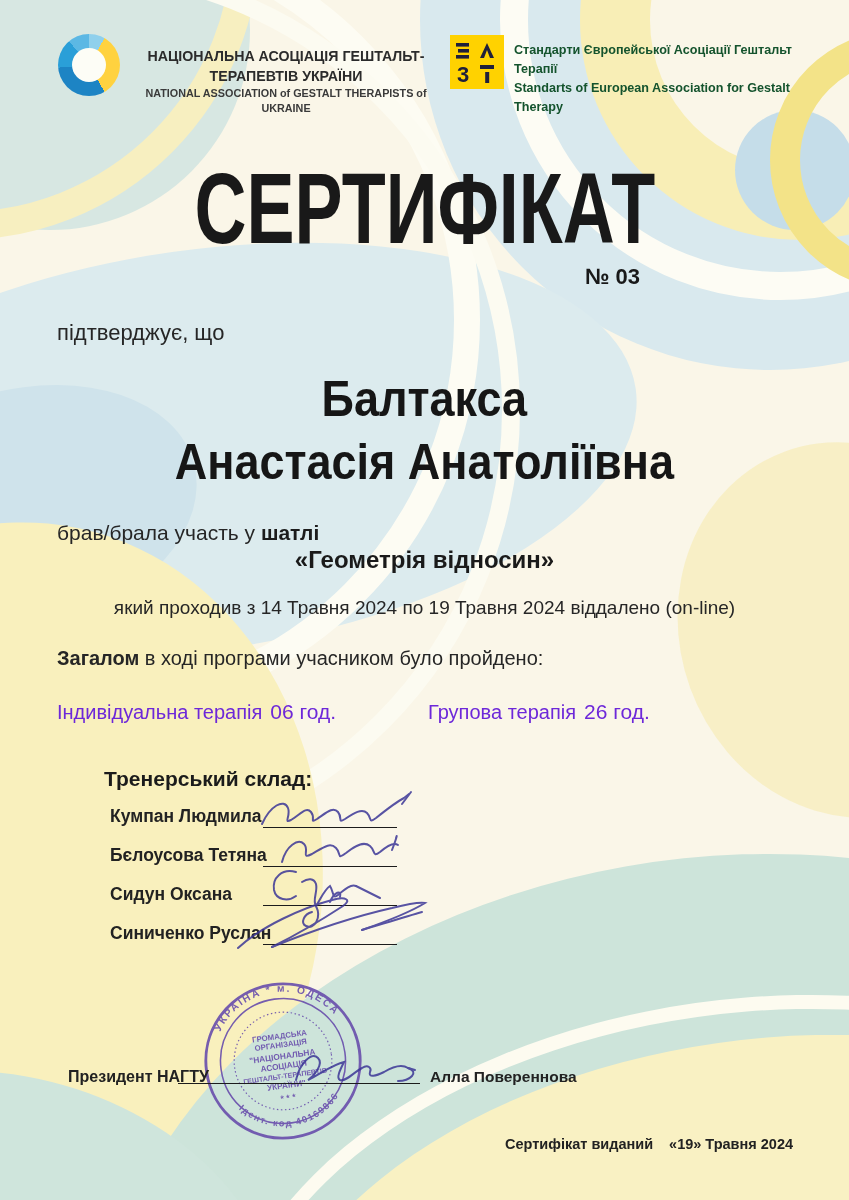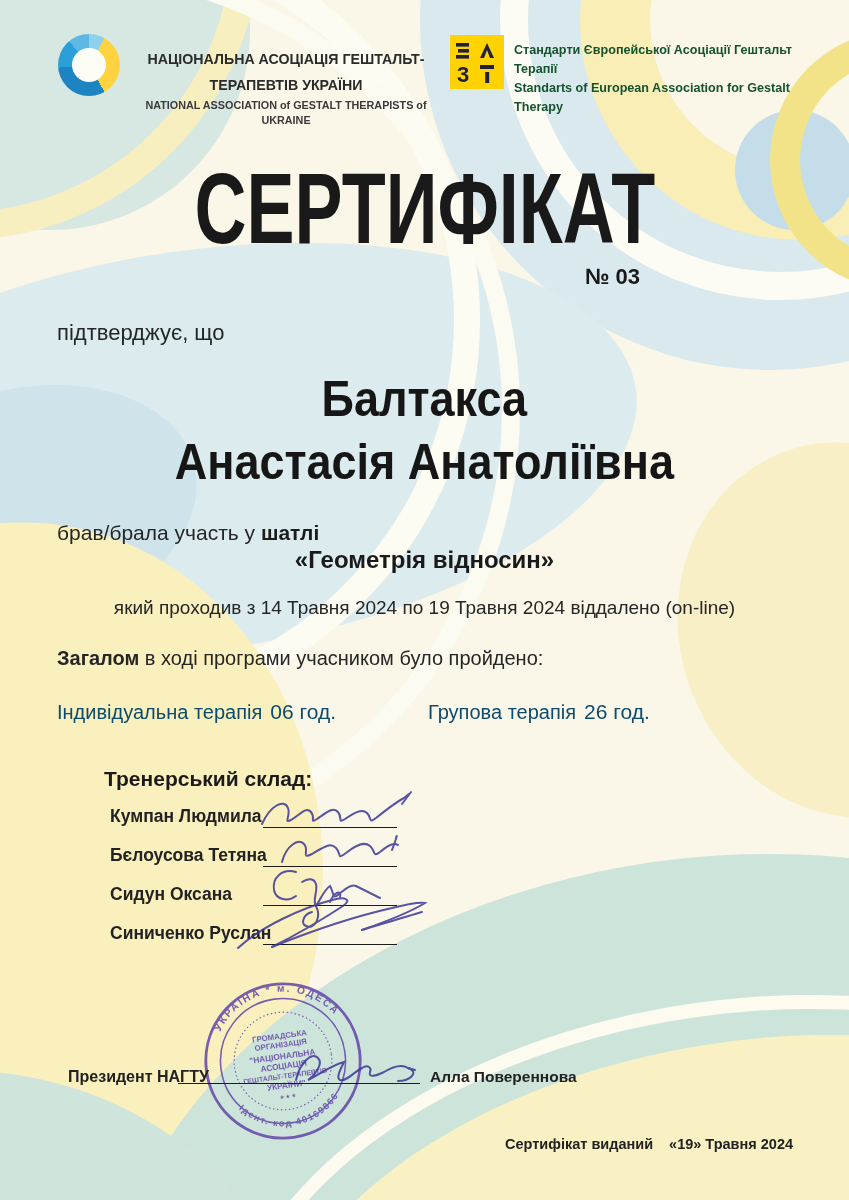--- a/index.html
+++ b/index.html
@@ -31,41 +31,41 @@
   .bottom-inner-yellow{left:260px;top:1040px;width:1000px;height:600px;background:#f9f1c3;transform:rotate(-8deg);}
   .bl-teal2{left:-240px;top:1080px;width:520px;height:360px;background:#cfe5dc;transform:rotate(18deg);}
   
   .content{position:absolute;inset:0;z-index:5;}
   .abs{position:absolute;}
   
   .nagt-logo{left:58px;top:34px;width:62px;height:62px;border-radius:50%;
     background:conic-gradient(#8fd0ec 0deg 30deg,#ffd23f 30deg 150deg,#1d84c4 150deg 265deg,#2a9fd8 265deg 320deg,#5cb8e4 320deg 360deg);}
   .nagt-logo::after{content:"";position:absolute;inset:14px;border-radius:50%;background:#fdfdf6;}
   .nagt-text{left:127px;top:46px;width:318px;text-align:center;color:#2b2b2b;}
-  .nagt-uk{font-weight:bold;font-size:14.2px;line-height:26px;}
+  .nagt-uk{font-weight:bold;font-size:14.2px;line-height:20px;}
   .nagt-en{font-weight:bold;font-size:10.8px;line-height:15px;color:#3a3a3a;}
   .eagt-logo{left:450px;top:35px;width:54px;height:54px;background:#ffd200;}
   .eagt-text{left:514px;top:41px;width:300px;color:#14532d;}
   .eagt-line{font-weight:bold;font-size:12.6px;line-height:19px;}
   .program{left:0;right:0;top:108px;text-align:center;font-weight:bold;color:#2c2c2c;}
   .program div{font-size:14.6px;line-height:21px;}
   
   .title-wrap{left:0;right:0;top:156px;text-align:center;}
   .title{display:inline-block;font-size:100px;line-height:1.05;font-weight:bold;color:#191919;
     transform:scaleX(0.72);letter-spacing:0;white-space:nowrap;}
   .cert-no{left:500px;top:264px;width:140px;text-align:right;font-size:22px;font-weight:bold;color:#191919;}
   .confirms{left:57px;top:320px;font-size:22px;color:#262626;}
   .name-wrap{left:0;right:0;top:368px;text-align:center;}
   .name{display:inline-block;transform:scaleX(0.9);font-size:50px;line-height:63px;font-weight:bold;color:#161616;white-space:nowrap;}
   .part-line{left:57px;top:521px;font-size:21px;color:#262626;}
   .part-line b{font-weight:bold;color:#1c1c1c;}
   .event-title{left:0;right:0;top:546px;text-align:center;font-size:24px;font-weight:bold;color:#1a1a1a;}
   .dates{left:0;right:0;top:597px;text-align:center;font-size:19px;color:#262626;}
   .summary{left:57px;top:647px;font-size:20px;color:#262626;}
-  .therapy{top:700px;font-size:20px;color:#0c4a6e;}
+  .therapy{top:700px;font-size:20px;color:#6d28d9;}
   .therapy .hours{font-size:21px;margin-left:8px;}
   .t-ind{left:57px;}
   .t-grp{left:428px;}
   .trainers-heading{left:104px;top:767px;font-size:21px;font-weight:bold;color:#1b1b1b;}
   .trainer-name{left:110px;font-size:17.5px;font-weight:bold;color:#222;}
   .sig-line{left:263px;width:134px;height:0;border-bottom:1.5px solid #1c1c1c;}
   
   .stamp{left:200px;top:978px;width:166px;height:166px;transform:rotate(-8deg);opacity:.92;}
   .stamp text{font-family:"Liberation Sans",sans-serif;font-weight:bold;}
   .president-label{left:68px;top:1068px;font-size:16px;font-weight:bold;color:#222;}

